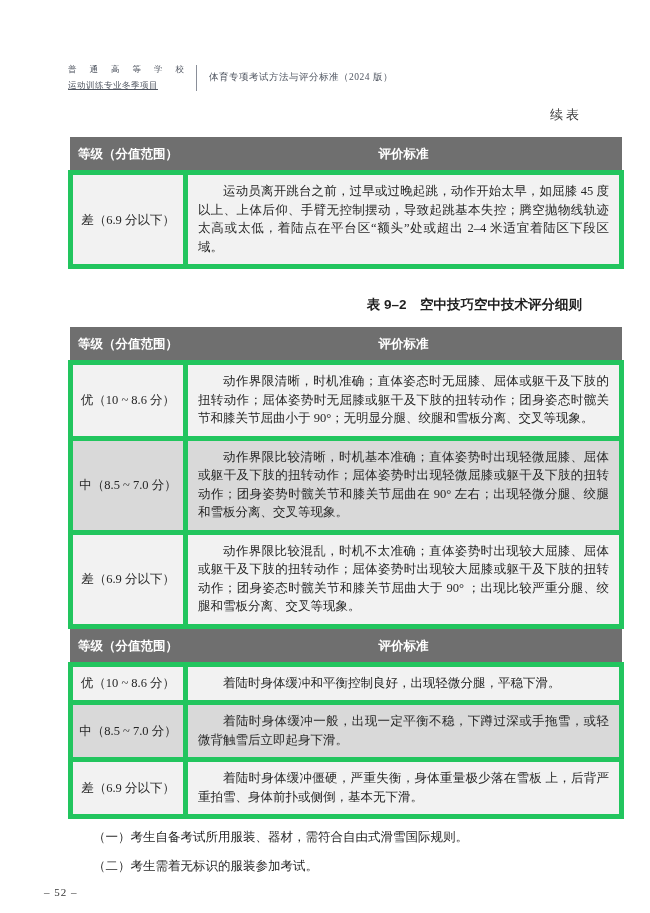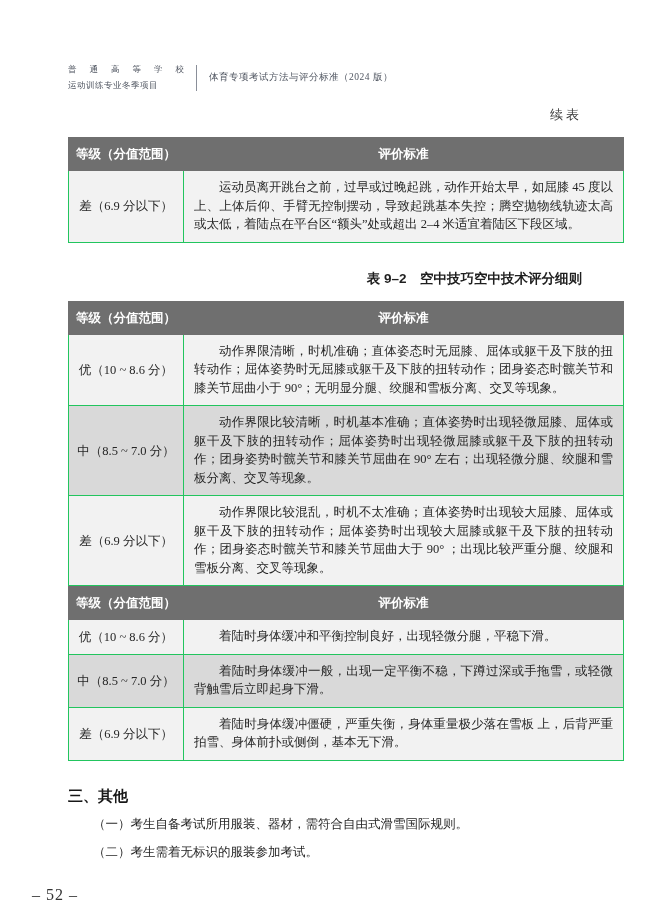--- a/index.html
+++ b/index.html
@@ -10,42 +10,42 @@
     overflow:hidden;
     font-family:"Liberation Serif","DejaVu Serif",serif;
     color:#262626;
   }
   .content{padding:42px 68px 0 68px;}
 
   
   .header{display:flex;align-items:center;margin-top:20px;}
   .school{width:116px;font-size:8.5px;line-height:1.85;color:#4f5560;}
   .school .s1{text-align:justify;text-align-last:justify;}
-  .school .s2{letter-spacing:0.5px;}
+  .school .s2{letter-spacing:0.5px;text-decoration:underline;}
   .hdiv{width:1px;height:26px;background:#8a8f99;margin:0 12px;}
   .book{font-size:9.5px;color:#4f5560;letter-spacing:0.5px;}
 
   .continued{
     text-align:right;font-size:13px;color:#3c3c3c;
     letter-spacing:3px;margin-top:13px;margin-bottom:13px;
   }
 
   
   table.tbl{
     width:556px;border-collapse:collapse;table-layout:fixed;
     font-size:12.5px;line-height:18.5px;
   }
   table.tbl th{
     background:#6f6f6f;color:#ffffff;
     font-family:"Liberation Sans","DejaVu Sans",sans-serif;
     font-weight:bold;font-size:12.5px;
     height:32px;padding:0;text-align:center;
     border:1px solid #6f6f6f;
   }
-  table.tbl td{border:1px solid #22c55e;vertical-align:middle;}
+  table.tbl td{border:5px solid #22c55e;vertical-align:middle;}
   td.grade{width:114px;text-align:center;padding:4px 2px;}
   td.crit{padding:7px 10px 8px 10px;text-align:justify;}
   td.crit .p{text-indent:2em;}
   tr.r-light{background:#f2f2f2;}
   tr.r-dark{background:#d9d9d9;}
 
   .caption{
     width:514px;text-align:right;
     font-family:"Liberation Sans","DejaVu Sans",sans-serif;
     font-weight:bold;font-size:13.5px;color:#1f1f1f;
@@ -56,22 +56,22 @@
   .section-heading{
     margin-top:26px;
     font-family:"Liberation Sans","DejaVu Sans",sans-serif;
     font-weight:bold;font-size:15px;color:#171717;
   }
   .item{
     margin:9px 0 0 0;font-size:12.5px;line-height:1.55;
     text-indent:2em;color:#262626;
   }
   .pageno{
-    position:absolute;left:32px;top:886px;
-    font-size:16px;letter-spacing:1px;color:#333;
+    position:absolute;left:44px;top:886px;
+    font-size:11px;letter-spacing:1px;color:#333;
   }
 </style>
 </head>
 <body>
 
 <div class="page">
   <div class="content">
 
     <div class="header">
       <div class="school">
@@ -155,20 +155,19 @@
         </tr>
         <tr class="r-light">
           <td class="grade">差（6.9 分以下）</td>
           <td class="crit">
             <div class="p">着陆时身体缓冲僵硬，严重失衡，身体重量极少落在雪板 上，后背严重拍雪、身体前扑或侧倒，基本无下滑。</div>
           </td>
         </tr>
       </tbody>
     </table>
 
-    <div class="section-heading">三、其他</div>
     <p class="item">（一）考生自备考试所用服装、器材，需符合自由式滑雪国际规则。</p>
     <p class="item">（二）考生需着无标识的服装参加考试。</p>
 
   </div>
 
   <div class="pageno">– 52 –</div>
 </div>
 
 </body></html>

